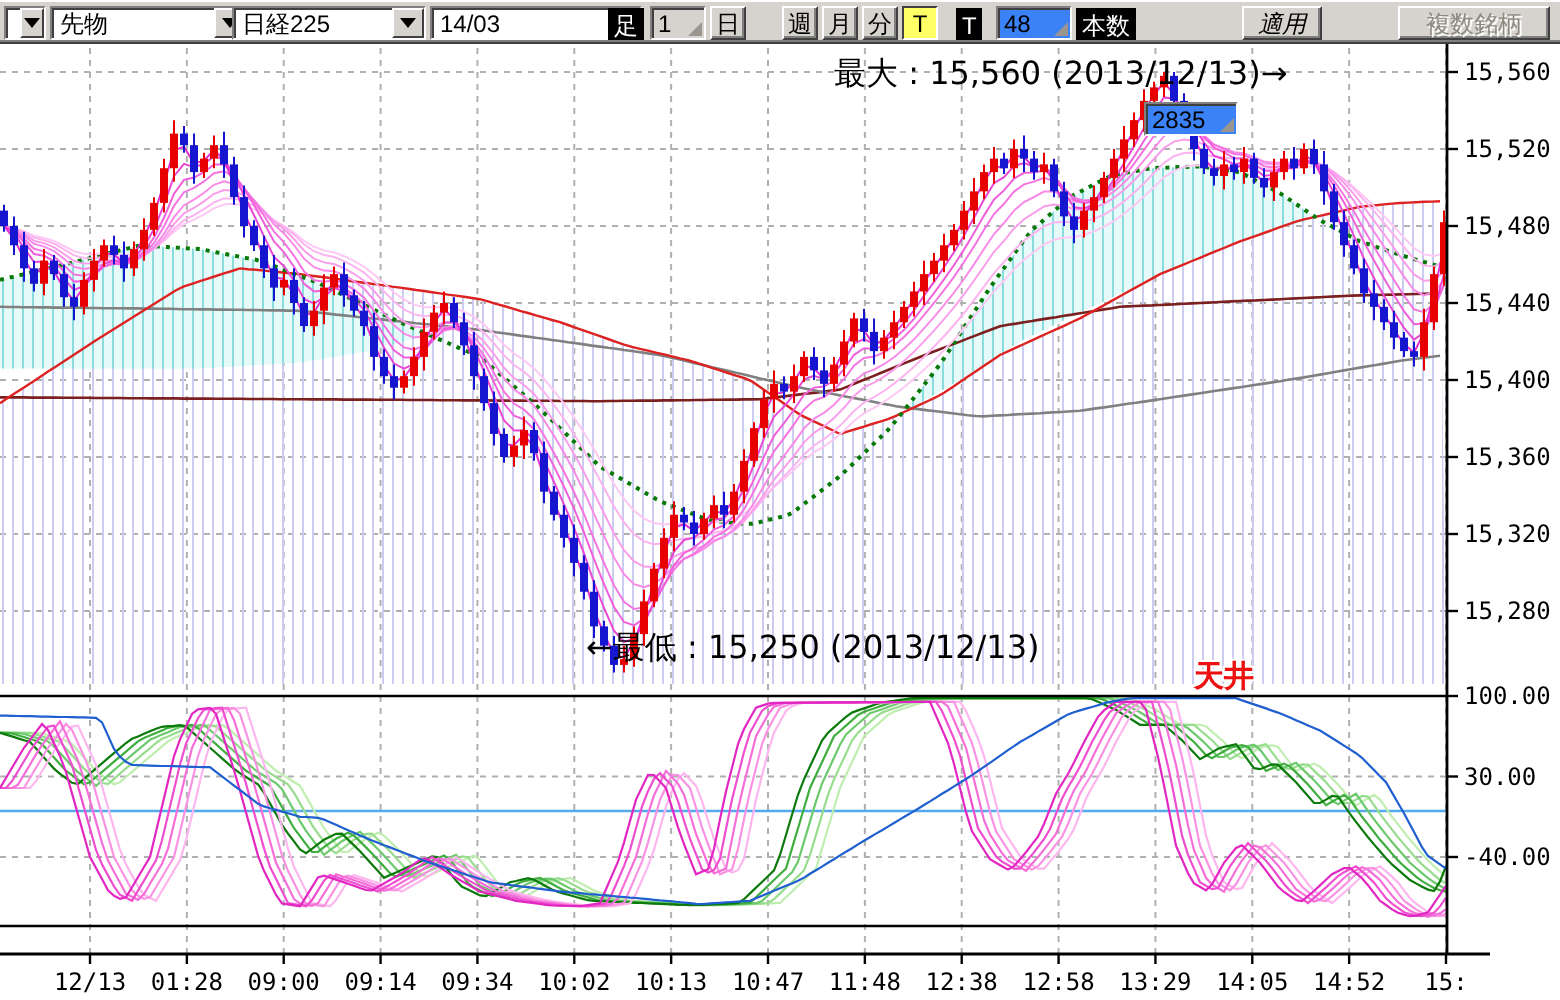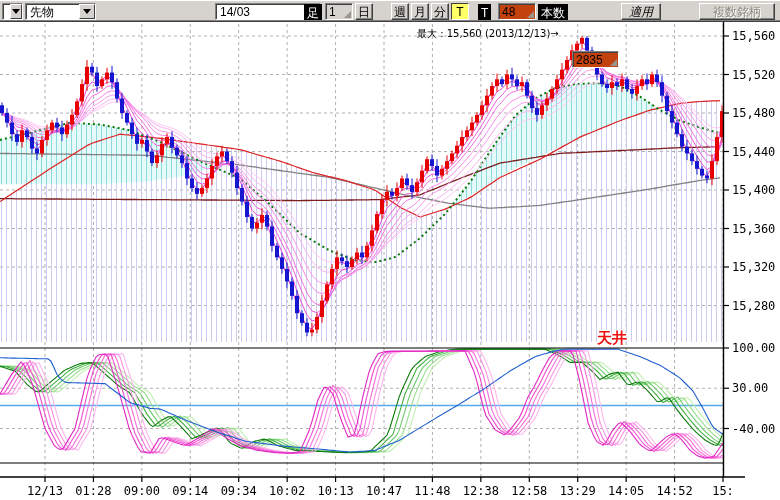--- a/index.html
+++ b/index.html
@@ -15,53 +15,57 @@
     z-index:5;
   }
   .tb { position:absolute; top:2px; height:17px; font-size:12px; line-height:15px; }
   .combo { background:#fff; border:1px solid; border-color:#808080 #fff #fff #808080;
            box-shadow: inset 1px 1px 0 #404040; display:flex; }
   .combo .val { flex:1; padding:1px 3px 0 4px; color:#000; white-space:nowrap; overflow:hidden; }
   .combo .arrowbtn { width:16px; background:#d6d3ce; border:1px solid; border-color:#fff #404040 #404040 #fff;
            display:flex; align-items:center; justify-content:center; }
   .combo .arrowbtn:after { content:""; width:0; height:0; border:4px solid transparent; border-top:5px solid #000; margin-top:4px; }
   .blklbl { background:#000; color:#fff; padding:2px 3px 0 3px; height:16px; top:3px; }
-  .spin { background:#c2410c; border:1px solid; border-color:#808080 #fff #fff #808080;
+  .spin { background:#3b82f6; border:1px solid; border-color:#808080 #fff #fff #808080;
           box-shadow: inset 1px 1px 0 #404040; padding:1px 3px 0 3px; color:#000; }
   .spin .handle { position:absolute; right:1px; bottom:1px; width:0; height:0;
           border-left:7px solid transparent; border-bottom:7px solid #9a968f; }
   .spin.gray { background:#d6d3ce; }
   .btn { background:#d6d3ce; border:1px solid; border-color:#fff #404040 #404040 #fff;
          box-shadow: inset -1px -1px 0 #808080; text-align:center; padding-top:1px; color:#000; }
   .btn.yellow { background:#ffff66; border-color:#404040 #fff #fff #404040; box-shadow:none; }
   .btn.disabled { color:#8d897f; text-shadow:1px 1px 0 #fff; }
 
   
   svg.chart { position:absolute; left:0; top:0; }
-  .ann { position:absolute; font-size:10px; color:#000; white-space:nowrap;
+  .ann { position:absolute; font-size:16px; color:#000; white-space:nowrap;
          font-family:"DejaVu Sans","Liberation Sans",sans-serif; z-index:3; }
   .ann-max { left:417px; top:27px; }
   .ann-min { left:293px; top:314px; }
   .redlbl { position:absolute; font-size:15px; font-weight:bold; color:#ee1111; white-space:nowrap; z-index:4;
             text-shadow:-1px -1px 0 #fff, 1px -1px 0 #fff, -1px 1px 0 #fff, 1px 1px 0 #fff; }
   .lbl-ceiling { left:597px; top:329px; }
   .lbl-bottom  { left:283px; top:460px;margin-top:40px; }
 </style>
 </head>
 <body>
 
 <div class="stage">
 
   <div class="toolbar">
     <div class="tb combo" style="left:2px; width:21px;">
       <span class="val"></span>
       <span class="arrowbtn"></span>
     </div>
-    <div class="tb combo" style="left:25px; width:71px;">
+    <div class="tb combo" style="left:25px; width:99px;">
       <span class="val">先物</span>
+      <span class="arrowbtn"></span>
+    </div>
+    <div class="tb combo" style="left:116px; width:97px;">
+      <span class="val">日経225</span>
       <span class="arrowbtn"></span>
     </div>
     <div class="tb combo" style="left:215px; width:106px;">
       <span class="val">14/03</span>
       <span class="arrowbtn"></span>
     </div>
 
     <div class="tb blklbl" style="left:304px;">足</div>
     <div class="tb spin gray" style="left:325px; width:28px;">
       <span>1</span>
@@ -531,15 +535,16 @@
         <line x1="626.1428571428571" y1="477" x2="626.1428571428571" y2="482" stroke="#000" stroke-width="1.2"></line>
         <text x="626.1428571428571" y="495" text-anchor="middle" font-size="12" font-family="&quot;DejaVu Sans Mono&quot;,&quot;Liberation Mono&quot;,monospace" fill="#000">14:05</text>
         <line x1="674.5714285714286" y1="477" x2="674.5714285714286" y2="482" stroke="#000" stroke-width="1.2"></line>
         <text x="674.5714285714286" y="495" text-anchor="middle" font-size="12" font-family="&quot;DejaVu Sans Mono&quot;,&quot;Liberation Mono&quot;,monospace" fill="#000">14:52</text>
         <line x1="723" y1="477" x2="723" y2="482" stroke="#000" stroke-width="1.2"></line>
         <text x="723" y="495" text-anchor="middle" font-size="12" font-family="&quot;DejaVu Sans Mono&quot;,&quot;Liberation Mono&quot;,monospace" fill="#000">15:</text>
       </g>
     </svg>
 
   <div class="ann ann-max">最大 : 15,560 (2013/12/13)→</div>
+  <div class="ann ann-min">←最低 : 15,250 (2013/12/13)</div>
   <div class="redlbl lbl-ceiling">天井</div>
   <div class="redlbl lbl-bottom">底値</div>
 </div>
 
 </body></html>

